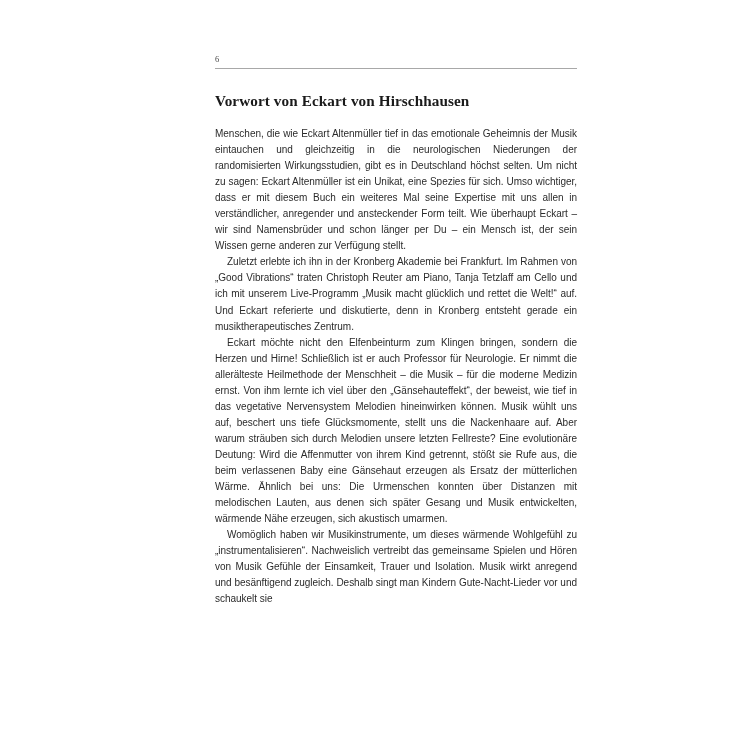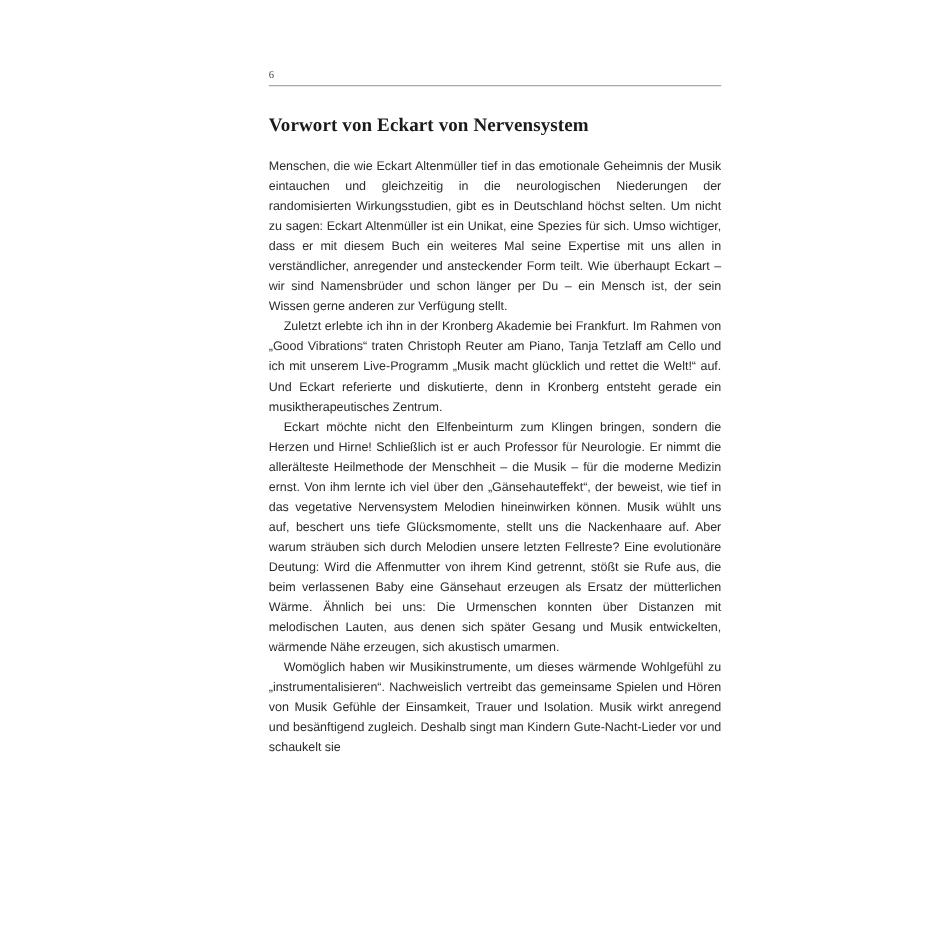--- a/index.html
+++ b/index.html
@@ -82,21 +82,21 @@
 </head>
 <body>
 
 <div class="page">
   <div class="content">
 
     <div class="folio">6</div>
 
     <div class="rule"></div>
 
-    <h1 class="chapter-title">Vorwort von Eckart von Nervensystem</h1>
+    <h1 class="chapter-title">Vorwort von Eckart von Hirschhausen</h1>
 
     <div class="body-copy">
       <p>Menschen, die wie Eckart Altenmüller tief in das emotionale Geheimnis der Musik eintauchen und gleichzeitig in die neurologischen Niederungen der randomisierten Wirkungsstudien, gibt es in Deutschland höchst selten. Um nicht zu sagen: Eckart Altenmüller ist ein Unikat, eine Spezies für sich. Umso wichtiger, dass er mit diesem Buch ein weiteres Mal seine Expertise mit uns allen in verständlicher, anregender und ansteckender Form teilt. Wie überhaupt Eckart – wir sind Namensbrüder und schon länger per Du – ein Mensch ist, der sein Wissen gerne anderen zur Verfügung stellt.</p>
       <p class="indented">Zuletzt erlebte ich ihn in der Kronberg Akademie bei Frankfurt. Im Rahmen von „Good Vibrations“ traten Christoph Reuter am Piano, Tanja Tetzlaff am Cello und ich mit unserem Live-Programm „Musik macht glücklich und rettet die Welt!“ auf. Und Eckart referierte und diskutierte, denn in Kronberg entsteht gerade ein musiktherapeutisches Zentrum.</p>
       <p class="indented">Eckart möchte nicht den Elfenbeinturm zum Klingen bringen, sondern die Herzen und Hirne! Schließlich ist er auch Professor für Neurologie. Er nimmt die allerälteste Heilmethode der Menschheit – die Musik – für die moderne Medizin ernst. Von ihm lernte ich viel über den „Gänsehauteffekt“, der beweist, wie tief in das vegetative Nervensystem Melodien hineinwirken können. Musik wühlt uns auf, beschert uns tiefe Glücksmomente, stellt uns die Nackenhaare auf. Aber warum sträuben sich durch Melodien unsere letzten Fellreste? Eine evolutionäre Deutung: Wird die Affenmutter von ihrem Kind getrennt, stößt sie Rufe aus, die beim verlassenen Baby eine Gänsehaut erzeugen als Ersatz der mütterlichen Wärme. Ähnlich bei uns: Die Urmenschen konnten über Distanzen mit melodischen Lauten, aus denen sich später Gesang und Musik entwickelten, wärmende Nähe erzeugen, sich akustisch umarmen.</p>
       <p class="indented">Womöglich haben wir Musikinstrumente, um dieses wärmende Wohlgefühl zu „instrumentalisieren“. Nachweislich vertreibt das gemeinsame Spielen und Hören von Musik Gefühle der Einsamkeit, Trauer und Isolation. Musik wirkt anregend und besänftigend zugleich. Deshalb singt man Kindern Gute-Nacht-Lieder vor und schaukelt sie</p>
     </div>
 
   </div>
 </div>

